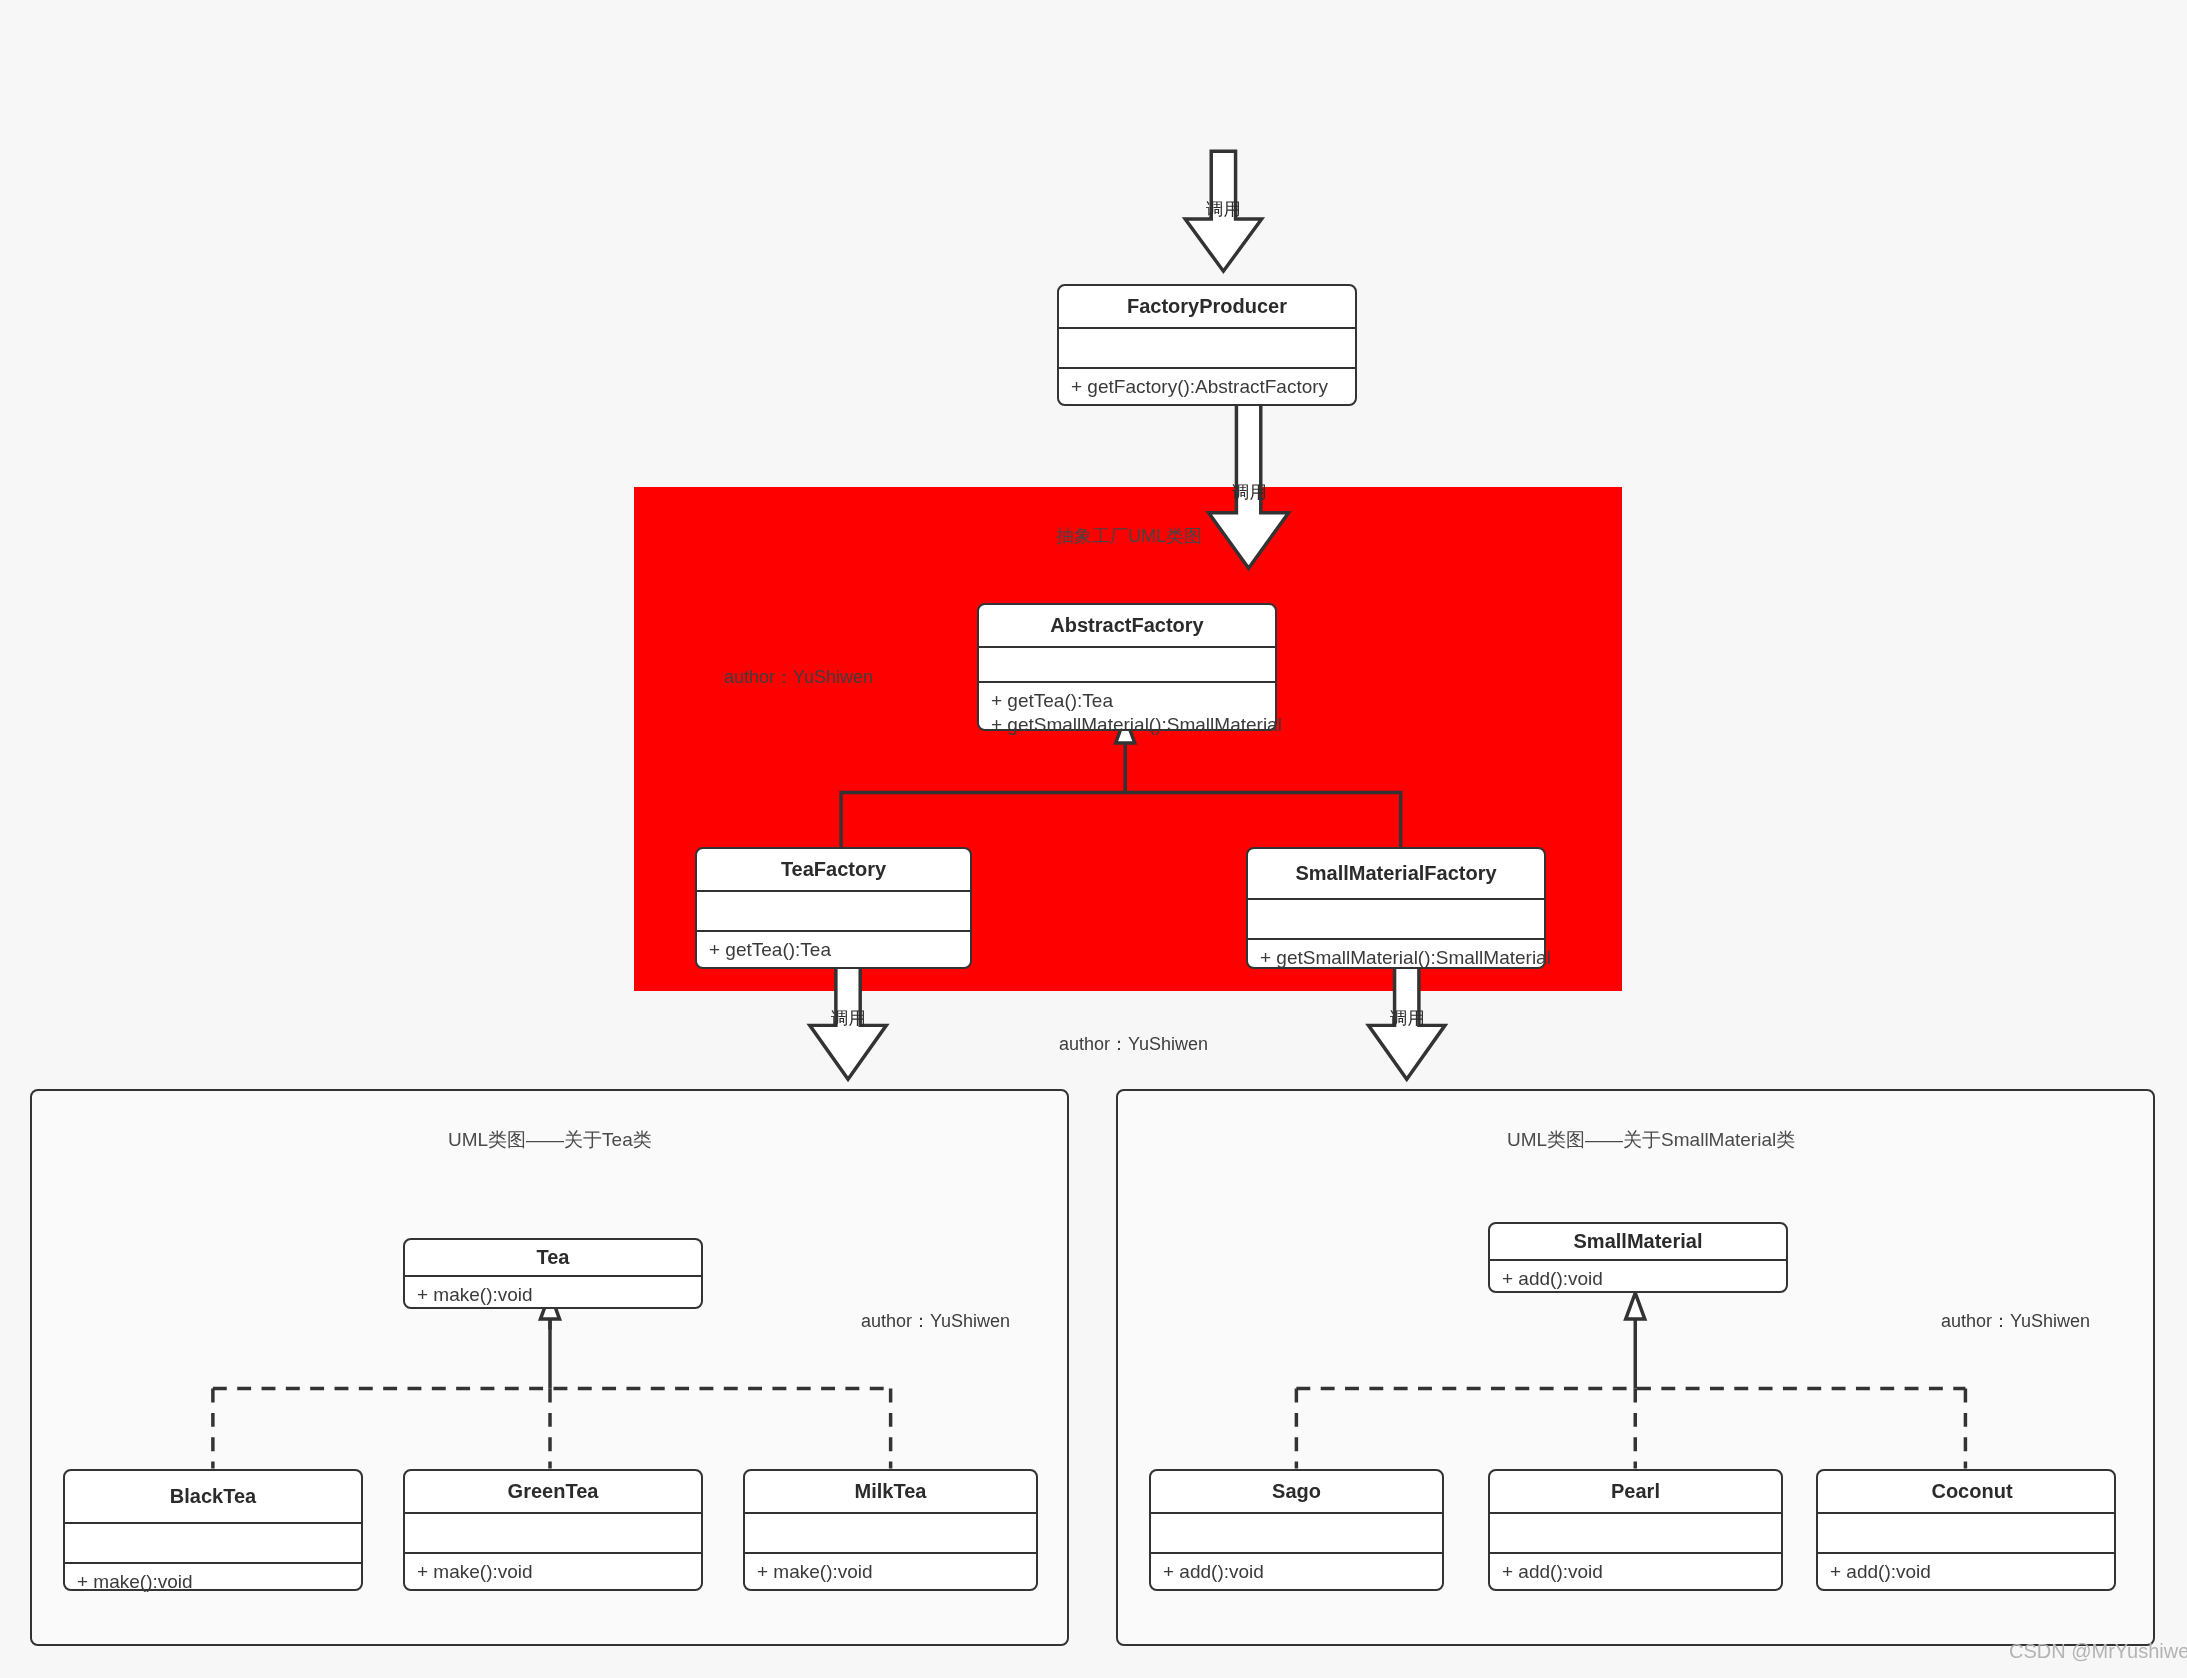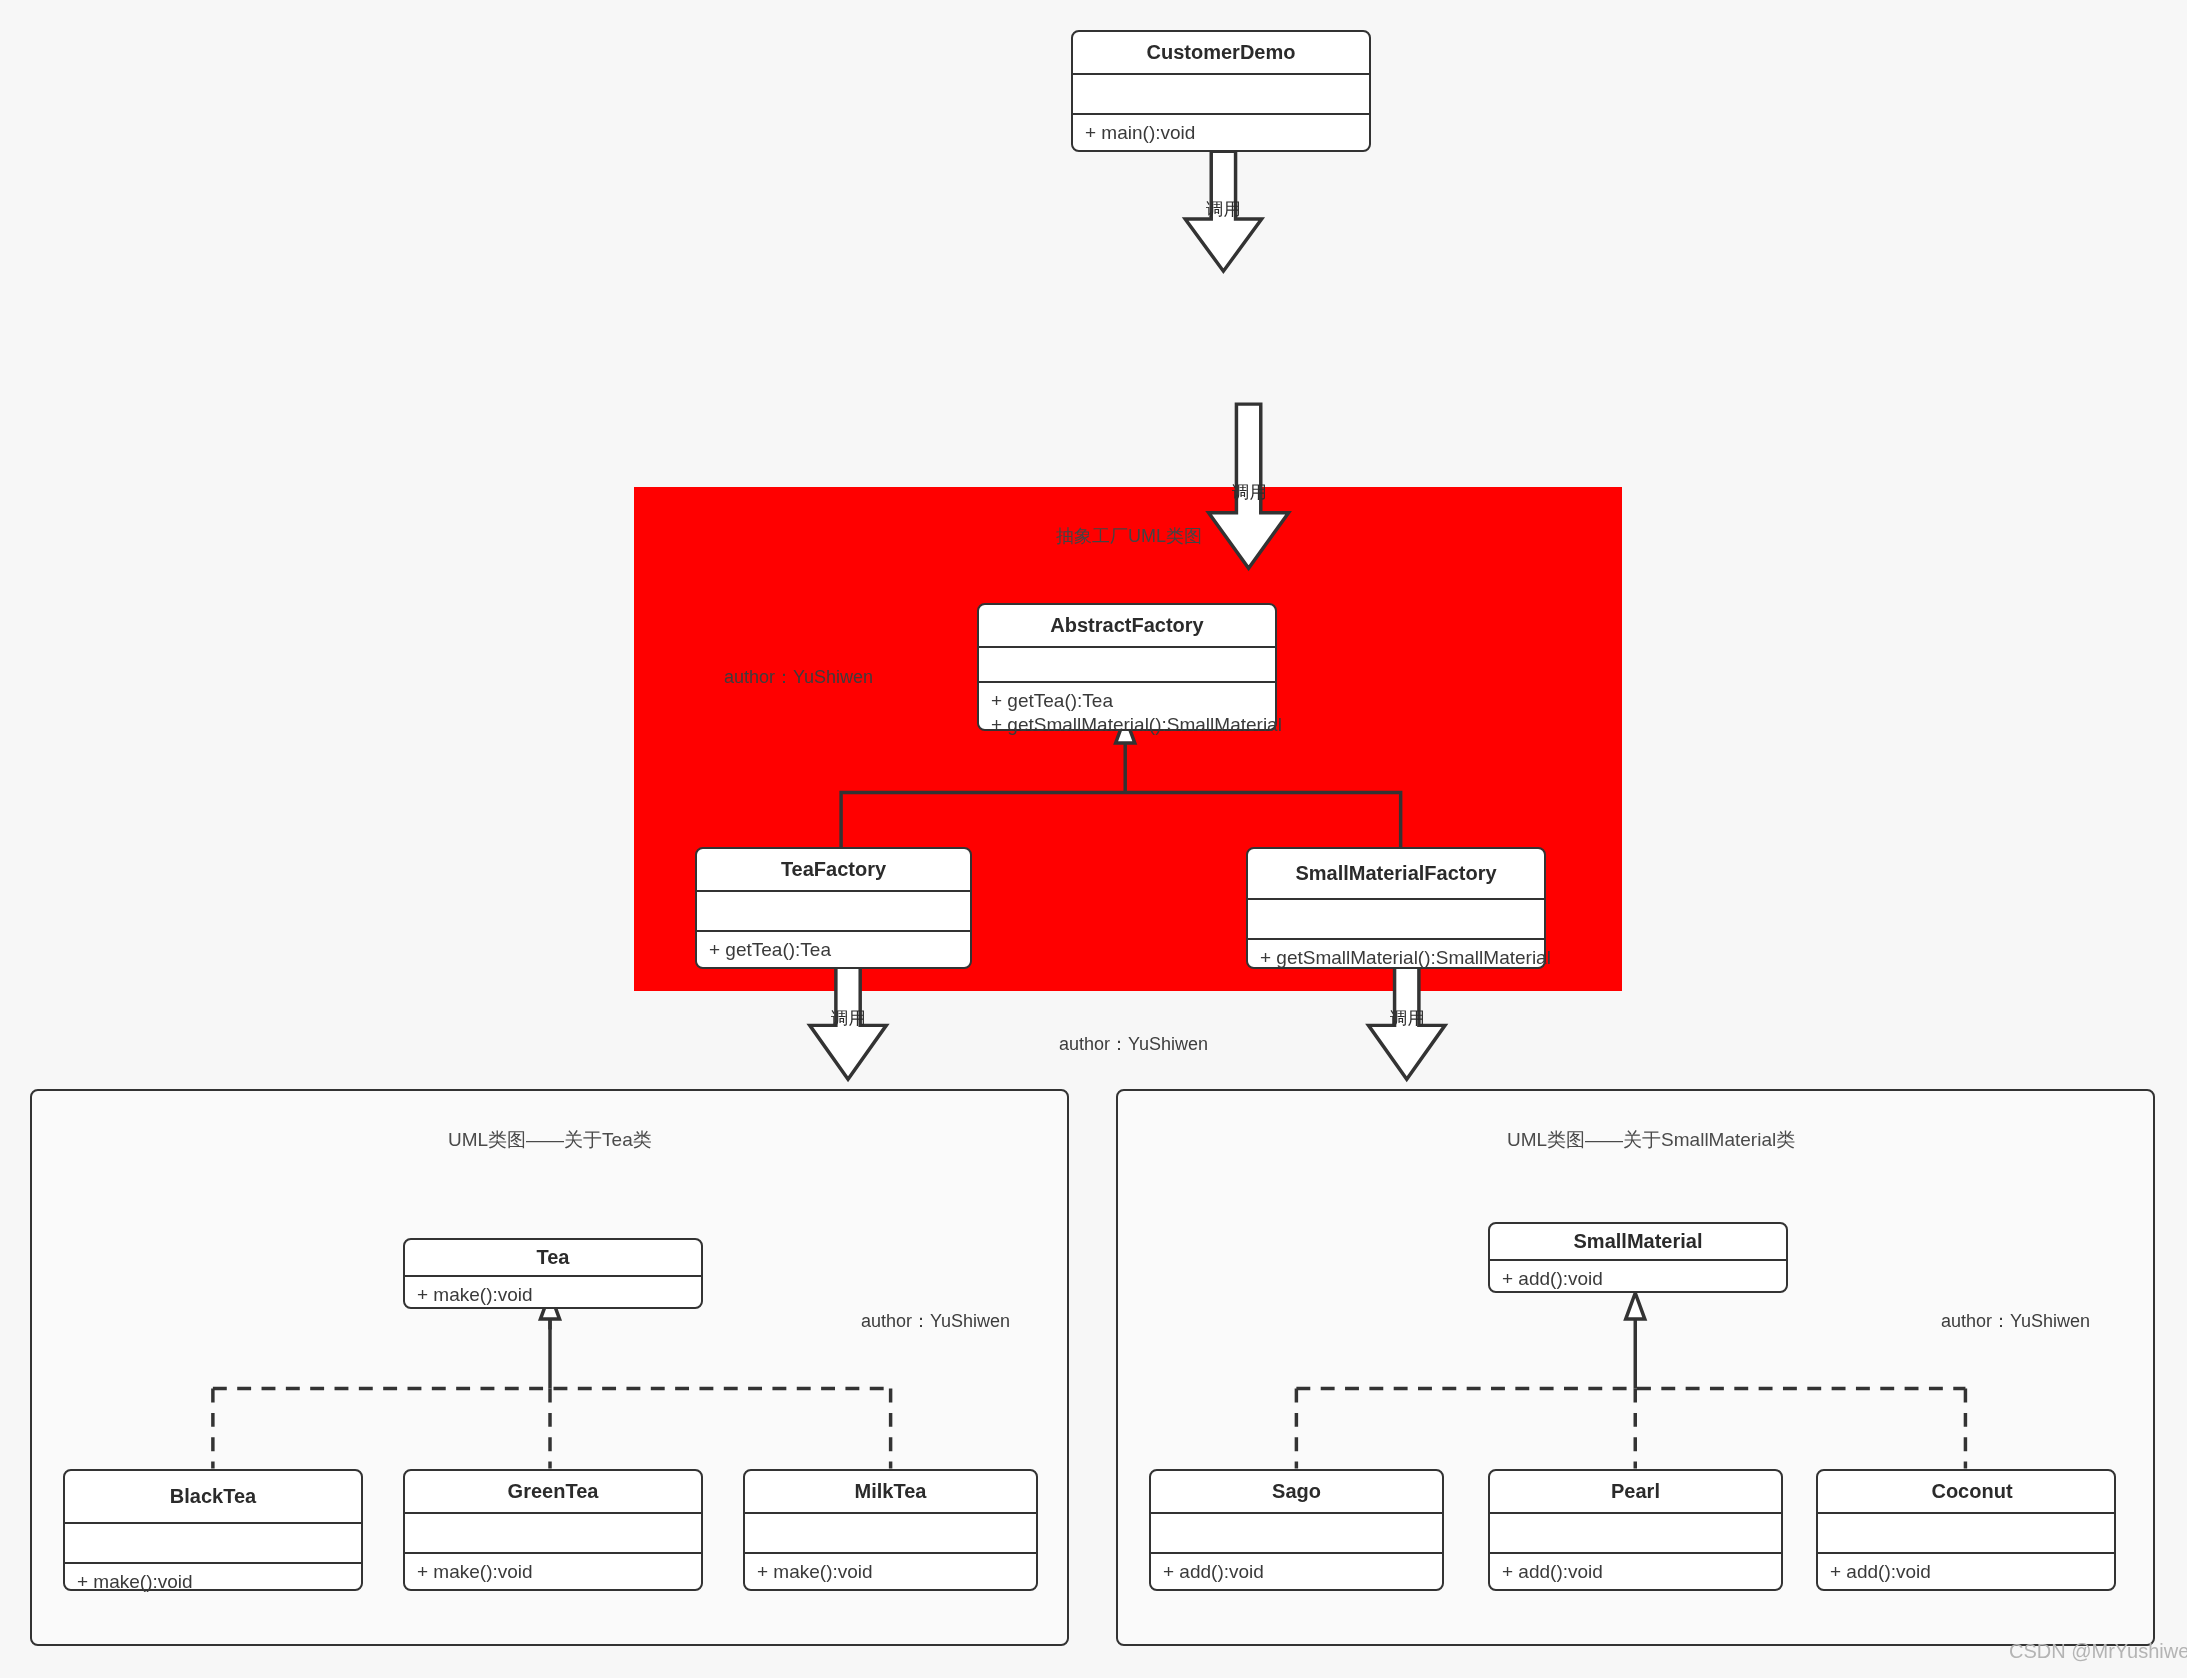--- a/index.html
+++ b/index.html
@@ -187,28 +187,28 @@
       <path d="M 1882 1598 L 1882 1690" fill="none" stroke="#333333" stroke-width="4" stroke-dasharray="16 12"></path>
       <path d="M 2262 1598 L 2262 1690" fill="none" stroke="#333333" stroke-width="4" stroke-dasharray="16 12"></path>
     </g>
   </svg>
 
   <div class="edge-label" style="left:1206px; top:197px;">调用</div>
   <div class="edge-label" style="left:1232px; top:480px;">调用</div>
   <div class="edge-label" style="left:831px; top:1006px;">调用</div>
   <div class="edge-label" style="left:1390px; top:1006px;">调用</div>
 
-  <div class="umlbox" style="left:1071px; top:29.5px; width:300px; height:122px;">
-    <div class="row title" style="height:41px;">CustomerDemo</div>
-    <div class="row sep attrs"></div>
-    <div class="row sep ops">
-      <div>+ main():void</div>
-    </div>
-  </div>
-
+
+  <div class="umlbox" style="left:1057px; top:284px; width:300px; height:122px;">
+    <div class="row title" style="height:41px;">FactoryProducer</div>
+    <div class="row sep attrs"></div>
+    <div class="row sep ops">
+      <div>+ getFactory():AbstractFactory</div>
+    </div>
+  </div>
 
   <div class="umlbox" style="left:977px; top:603px; width:300px; height:128px;">
     <div class="row title" style="height:41px;">AbstractFactory</div>
     <div class="row sep attrs" style="height:35px;"></div>
     <div class="row sep ops">
       <div>+ getTea():Tea</div>
       <div>+ getSmallMaterial():SmallMaterial</div>
     </div>
   </div>
 

